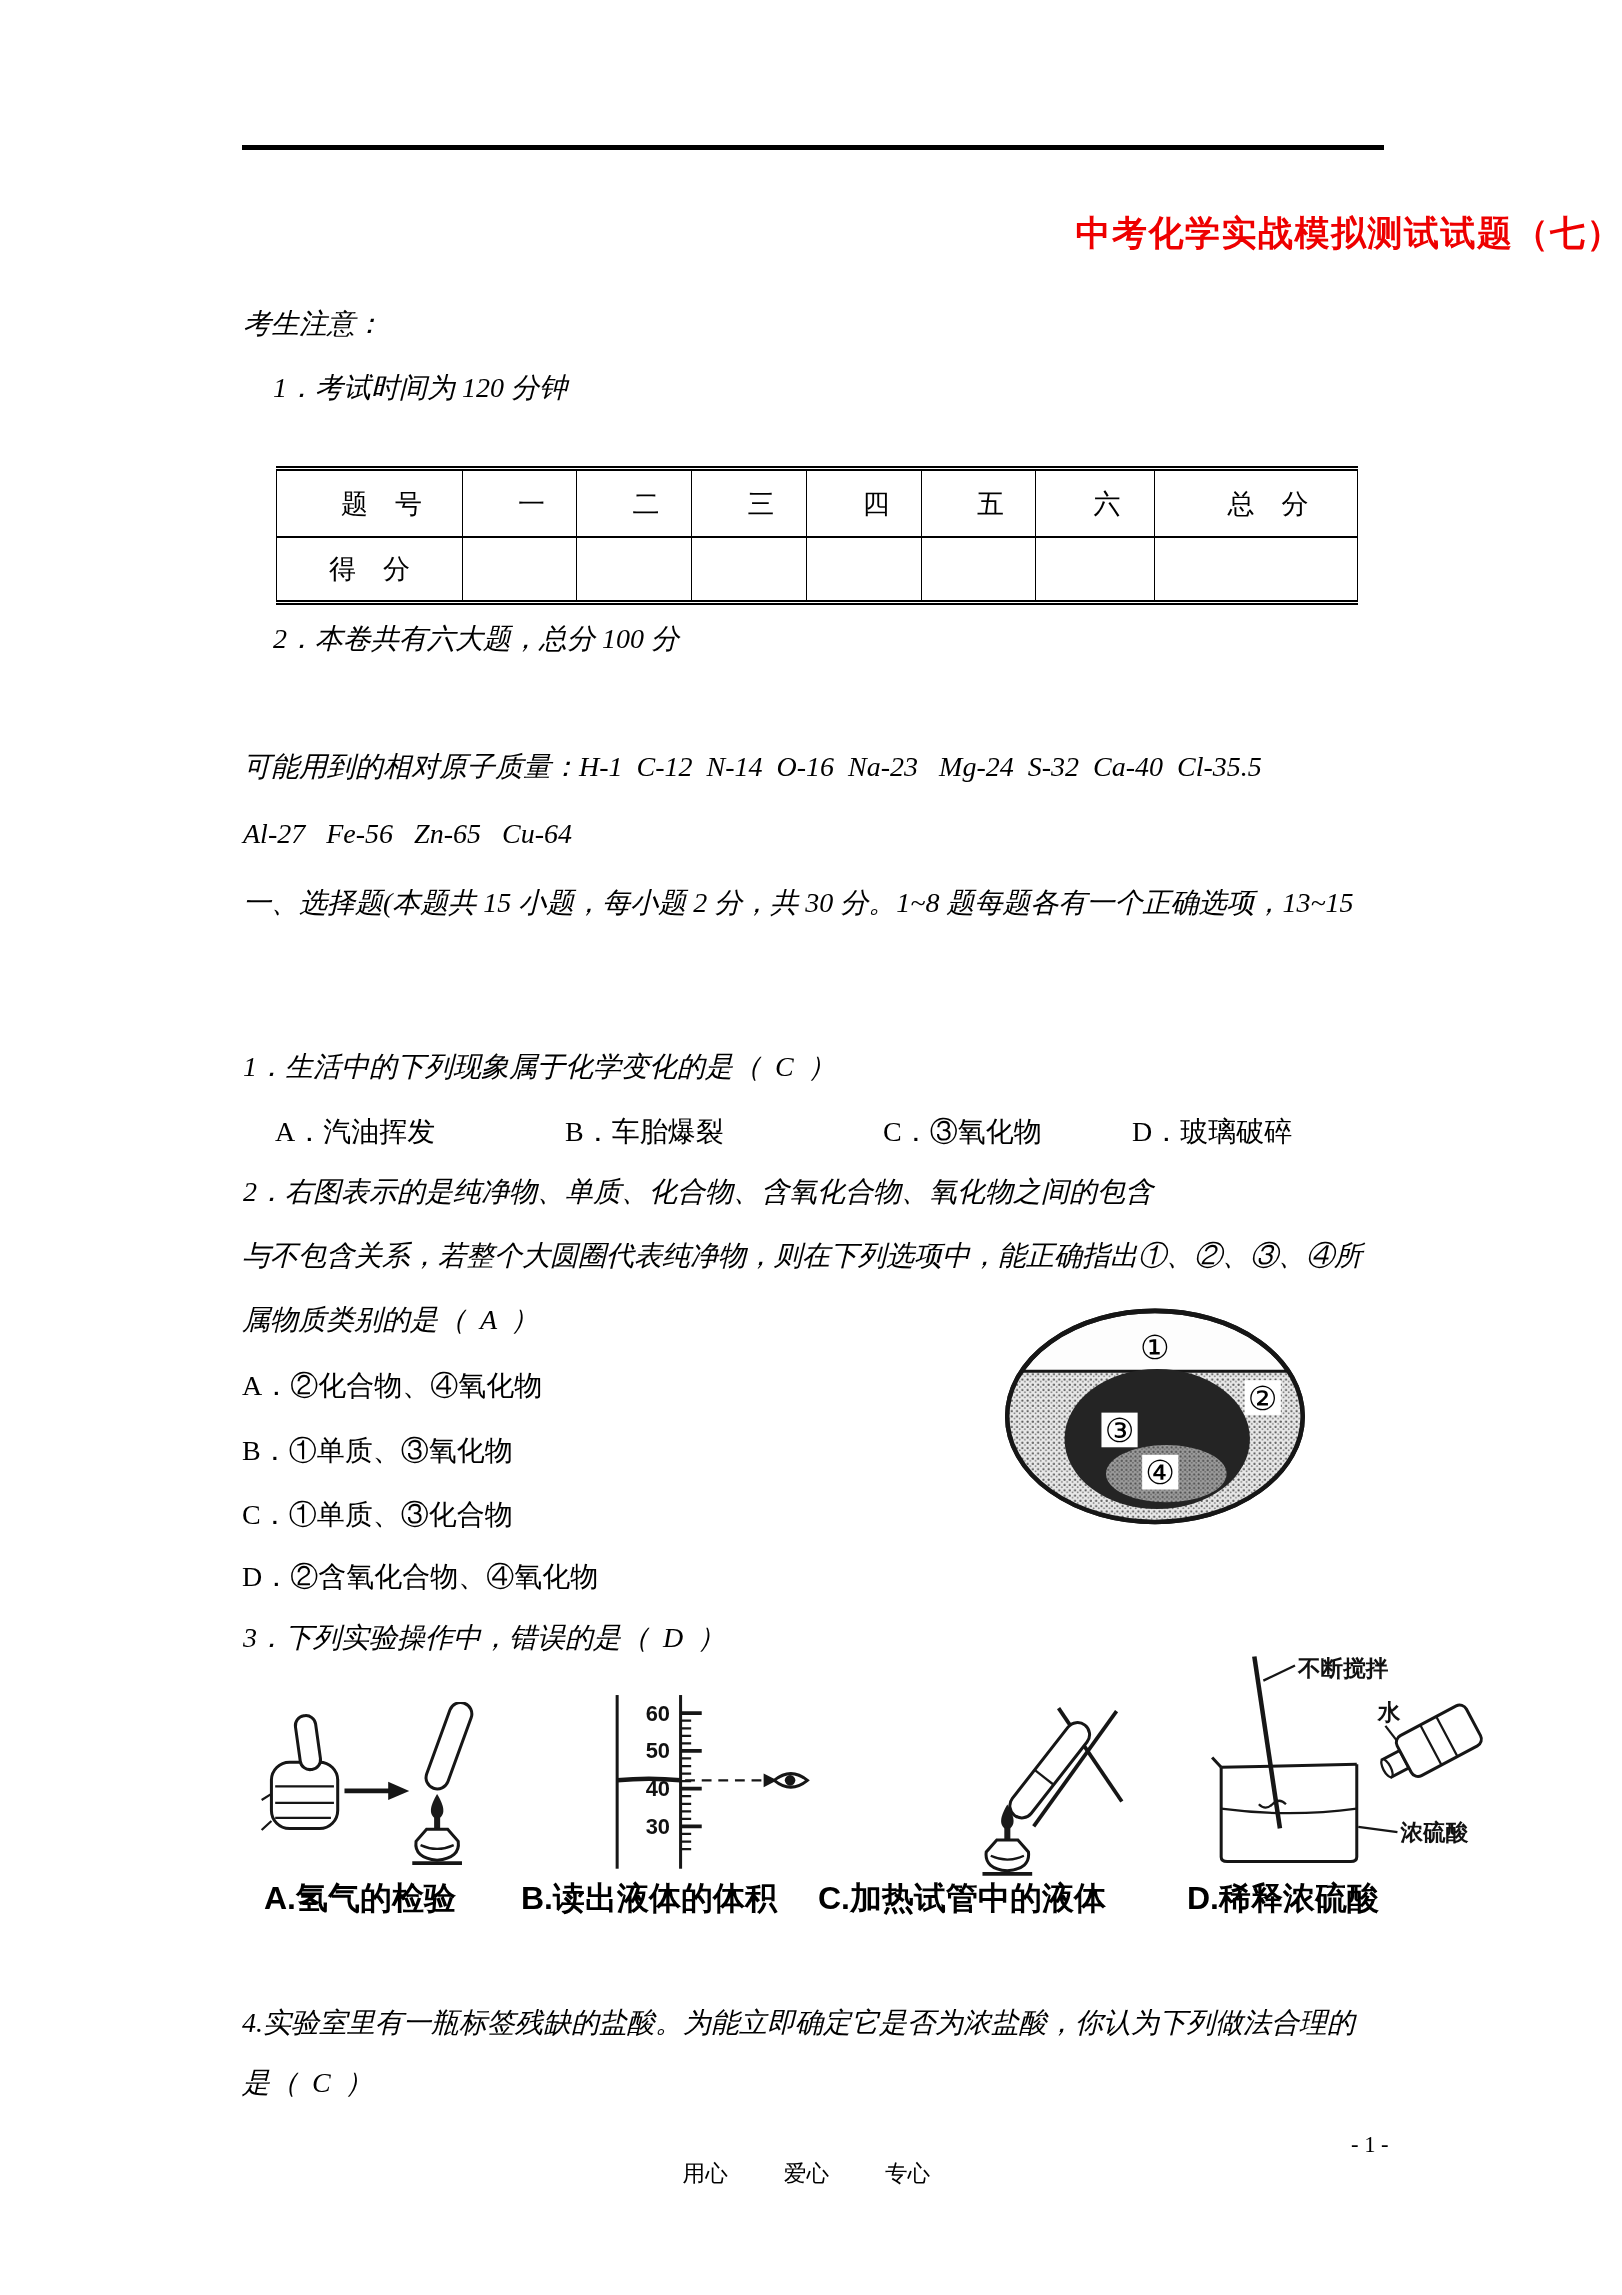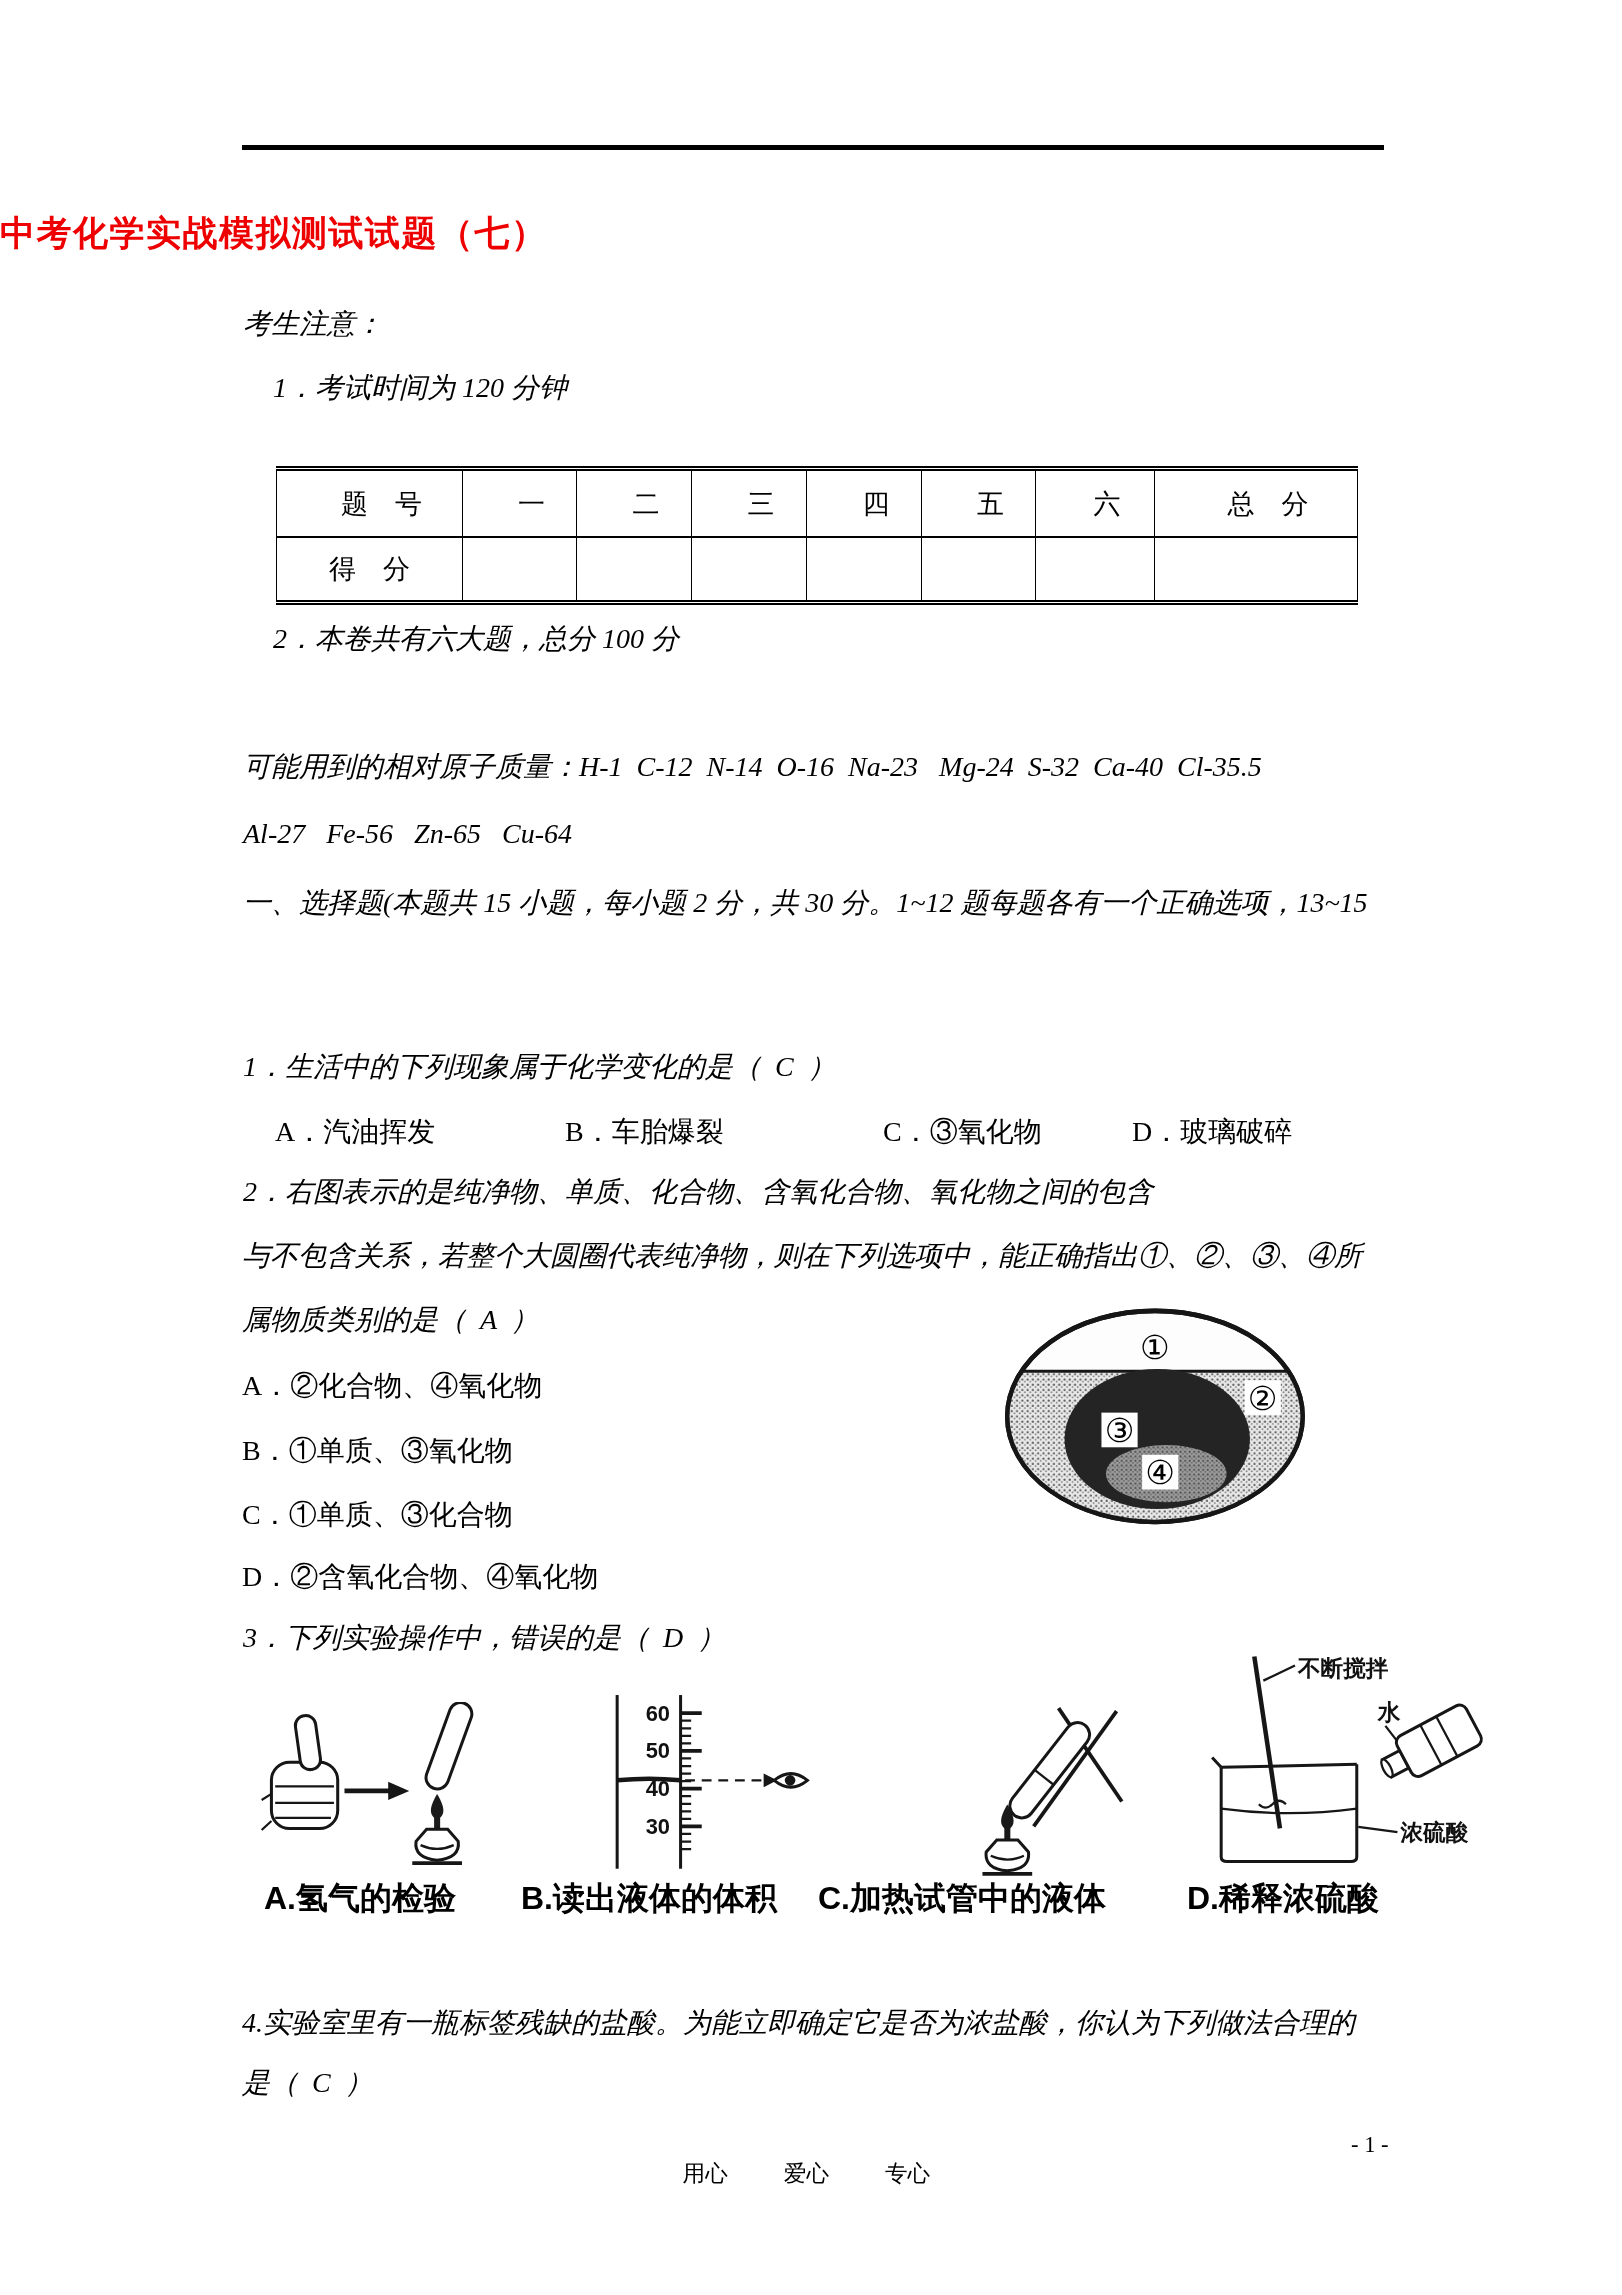--- a/index.html
+++ b/index.html
@@ -8,21 +8,21 @@
     font-family:"Liberation Serif","DejaVu Serif",serif; color:#000;
     overflow:hidden;
   }
   .t { position:absolute; white-space:pre; font-size:28px; line-height:1.2;font-style:italic; }
   .opt { position:absolute; white-space:pre; font-size:28px; }
   .figlabel {
     position:absolute; white-space:pre; font-size:32px; font-weight:bold;
     font-family:"Liberation Sans","DejaVu Sans",sans-serif;
   }
   .title {
-    position:absolute; left:0; width:100%; top:210px; text-align:left;
+    position:absolute; left:0; width:100%; top:210px; text-align:right;
     font-size:35px; font-weight:bold; color:#ee0000; letter-spacing:1.5px;
   }
   .topline { position:absolute; left:242px; top:145px; width:1142px; height:5.3px; background:#000; }
   table.score {
     position:absolute; left:276px; top:466px; border-collapse:collapse; table-layout:fixed;
     border-top:5.3px double #000; border-bottom:5.3px double #000;
     border-left:1.5px solid #000; border-right:1.5px solid #000;
   }
   table.score td {
     border:1.5px solid #000; text-align:center; vertical-align:middle;
@@ -89,21 +89,21 @@
       <td></td>
     </tr>
   </tbody>
     </table>
 
   <div class="t" style="left:273px;top:622px">2．本卷共有六大题，总分 100 分</div>
 
   <div class="t" style="left:243px;top:750px">可能用到的相对原子质量：H-1  C-12  N-14  O-16  Na-23   Mg-24  S-32  Ca-40  Cl-35.5</div>
   <div class="t" style="left:243px;top:817px">Al-27   Fe-56   Zn-65   Cu-64</div>
 
-  <div class="t" style="left:243px;top:886px">一、选择题(本题共 15 小题，每小题 2 分，共 30 分。1~12 题每题各有一个正确选项，13~15</div>
+  <div class="t" style="left:243px;top:886px">一、选择题(本题共 15 小题，每小题 2 分，共 30 分。1~8 题每题各有一个正确选项，13~15</div>
 
   <div class="t" style="left:243px;top:1050px">1．生活中的下列现象属于化学变化的是（  C  ）</div>
   <div class="opt" style="left:275px;top:1113px">A．汽油挥发</div>
   <div class="opt" style="left:565px;top:1113px">B．车胎爆裂</div>
   <div class="opt" style="left:883px;top:1113px">C．③氧化物</div>
   <div class="opt" style="left:1132px;top:1113px">D．玻璃破碎</div>
 
   <div class="t" style="left:243px;top:1175px">2．右图表示的是纯净物、单质、化合物、含氧化合物、氧化物之间的包含</div>
   <div class="t" style="left:242px;top:1239px">与不包含关系，若整个大圆圈代表纯净物，则在下列选项中，能正确指出①、②、③、④所</div>
   <div class="t" style="left:242px;top:1303px">属物质类别的是（  A  ）</div>

